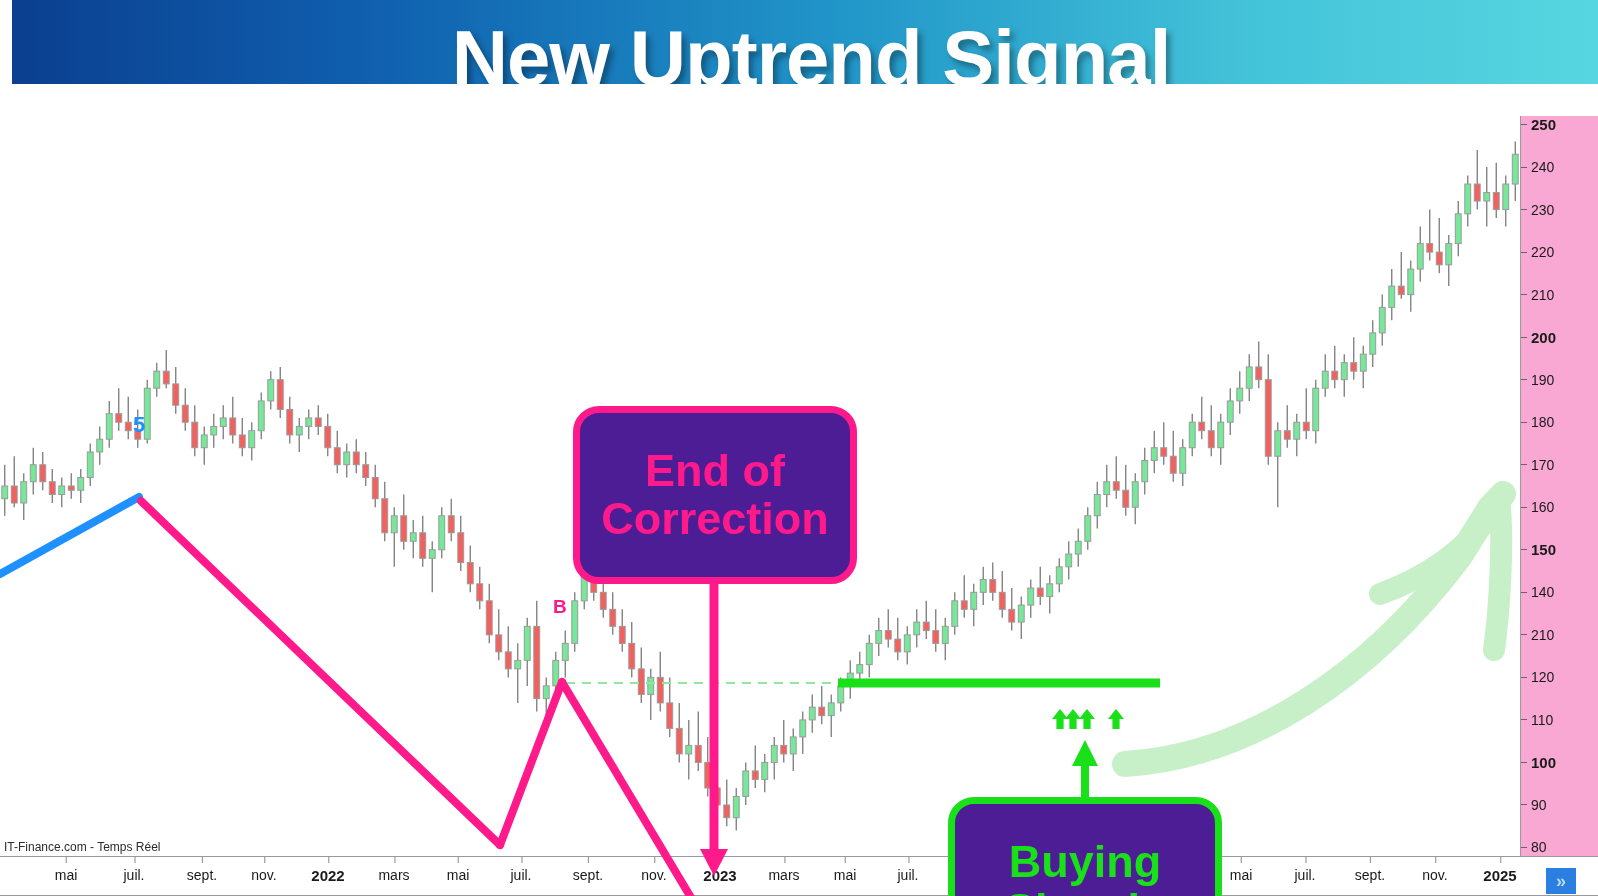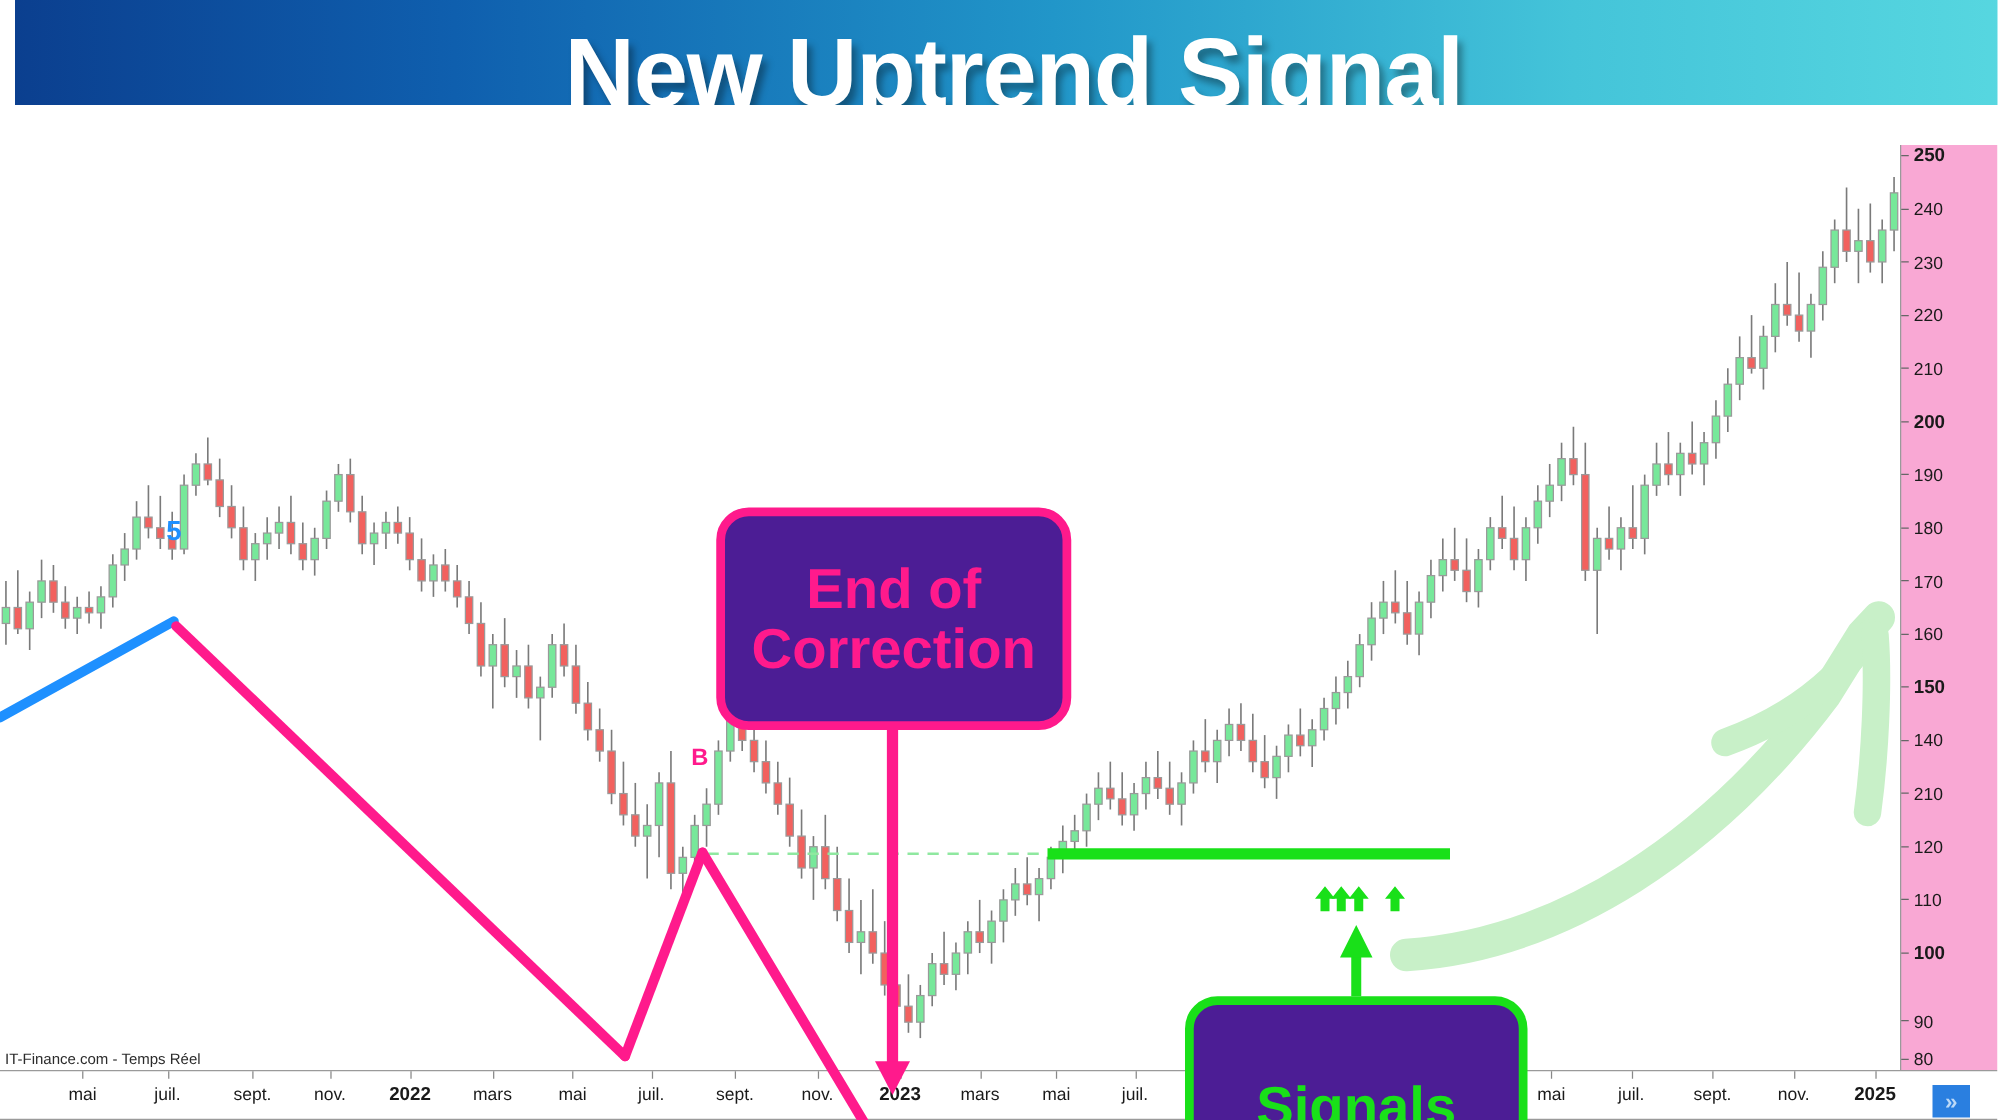--- a/index.html
+++ b/index.html
@@ -523,21 +523,21 @@
           <span>120</span>
         </div>
         <div class="ptick" style="top: 596.908px; align-items: center;">
           <span class="dash"></span>
           <span>110</span>
         </div>
         <div class="ptick bold" style="top: 639.437px;">
           <span class="dash"></span>
           <span>100</span>
         </div>
-        <div class="ptick" style="top: 681.966px; margin-top: 12px;">
+        <div class="ptick" style="top: 681.966px;">
           <span class="dash"></span>
           <span>90</span>
         </div>
         <div class="ptick" style="top: 724.494px;">
           <span class="dash"></span>
           <span>80</span>
         </div>
       </div>
 
     <div class="time-axis" id="time-axis">
@@ -594,17 +594,18 @@
     <div class="wave-label wave-5">5</div>
 
     <div class="wave-label wave-b">B</div>
 
     <div class="callout callout-pink">
       <span>End of</span>
       <span>Correction</span>
     </div>
 
     <div class="callout callout-green">
+      <span>Buying</span>
       <span>Signals</span>
     </div>
 
   </div>
 </div>
 
 </body></html>

